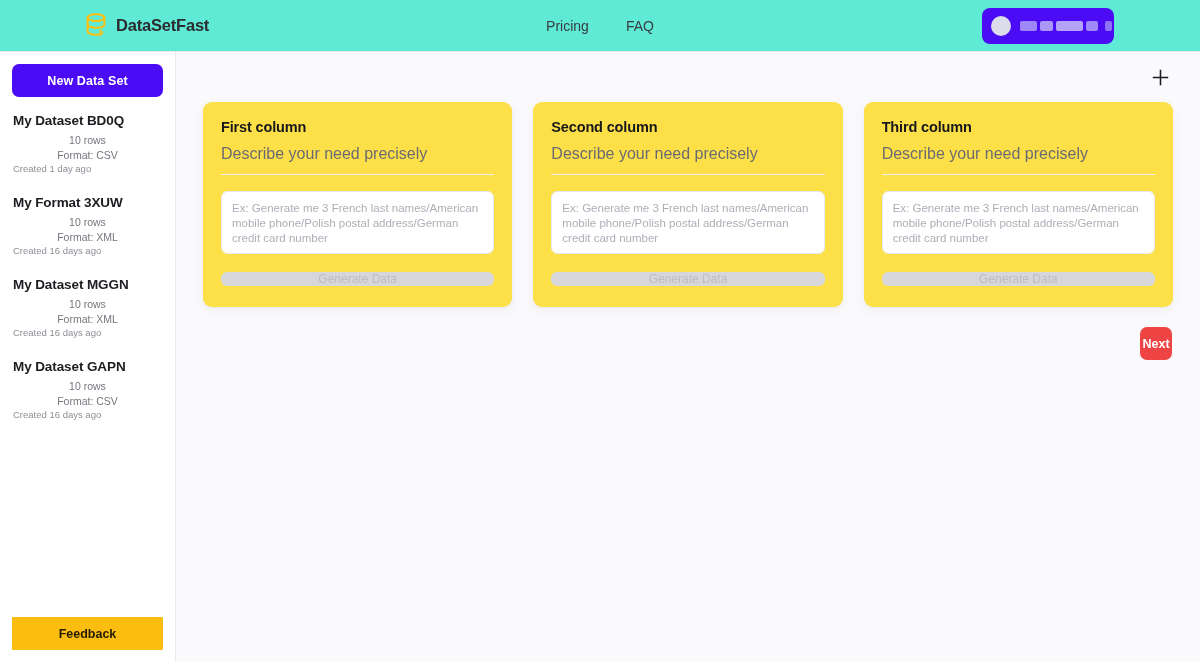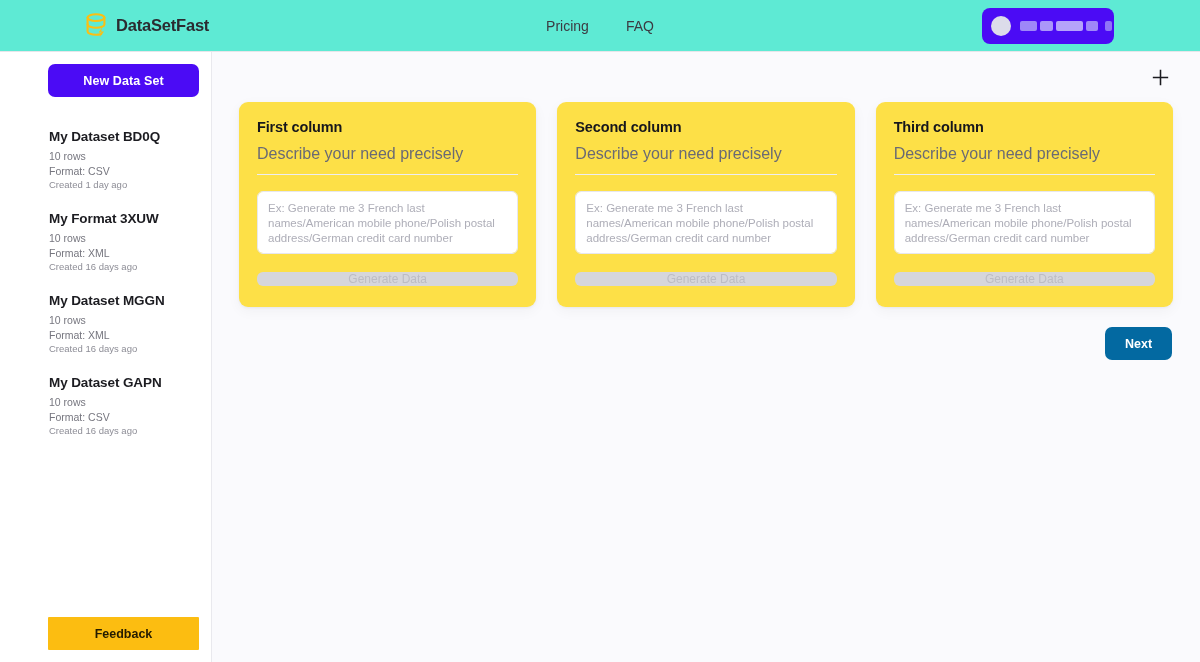--- a/index.html
+++ b/index.html
@@ -80,21 +80,21 @@
     align-items: center;
   }
   .rbar { height: 10px; border-radius: 2px; background: #9e87f8; }
   .rb1 { width: 17px; }
   .rb2 { width: 13px; background: #ab97f9; }
   .rb3 { width: 27px; background: #b5a3fa; }
   .rb4 { width: 12px; background: #9f88f8; }
   .rb5 { width: 7px; background: #8f74f7; margin-left: 4px; }
 
   
-  .body-row { flex: 1; display: flex; min-height: 0; padding-left: 36px; }
+  .body-row { flex: 1; display: flex; min-height: 0; }
 
   
   .sidebar {
     width: 176px;
     flex: 0 0 176px;
     background: #ffffff;
     border-right: 1px solid #e9e9ee;
     display: flex;
     flex-direction: column;
     padding: 12px 0 12px 0;
@@ -119,26 +119,26 @@
     overflow: hidden;
     padding: 0 13px;
   }
   .dataset-item { margin-bottom: 19px; cursor: pointer; }
   .ds-title {
     font-size: 13.5px;
     font-weight: bold;
     color: #1c1c21;
     letter-spacing: -0.1px;
     margin-bottom: 5px;
-    margin-top: 16px;
   }
   .ds-meta {
     font-size: 10.5px;
     color: #76767f;
     line-height: 14.5px;
+    text-align: center;
   }
   .ds-created { font-size: 9.5px; color: #8d8d96; line-height: 14px; }
   .feedback-btn {
     margin: 0 12px;
     height: 33px;
     background: #fcbd11;
     color: #241c00;
     font-size: 12.5px;
     font-weight: bold;
     border: none;
@@ -224,23 +224,23 @@
     font-family: "Liberation Sans", sans-serif;
     cursor: default;
   }
   .next-row {
     display: flex;
     justify-content: flex-end;
     margin-top: 20px;
     padding-right: 1px;
   }
   .next-btn {
-    width: 67px;
+    width: 32px;
     height: 33px;
-    background: #0369a1;
+    background: #ef4444;
     color: #ffffff;
     border: none;
     border-radius: 7px;
     font-size: 12.5px;
     font-weight: bold;
     cursor: pointer;
     font-family: "Liberation Sans", sans-serif;
   }
 </style>
 </head>

